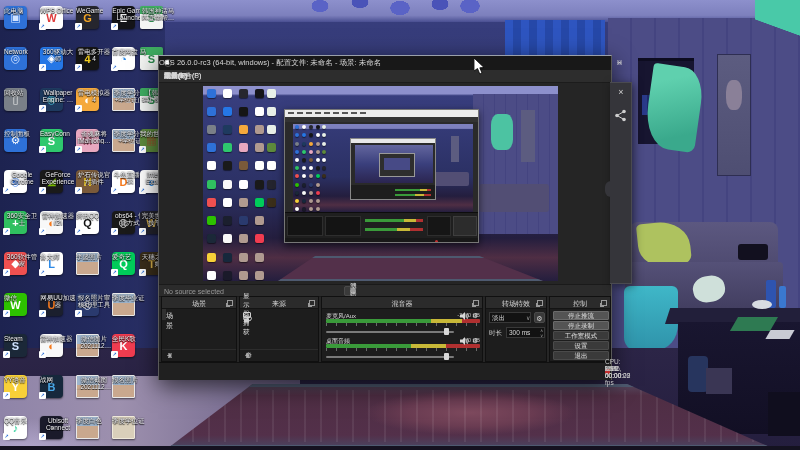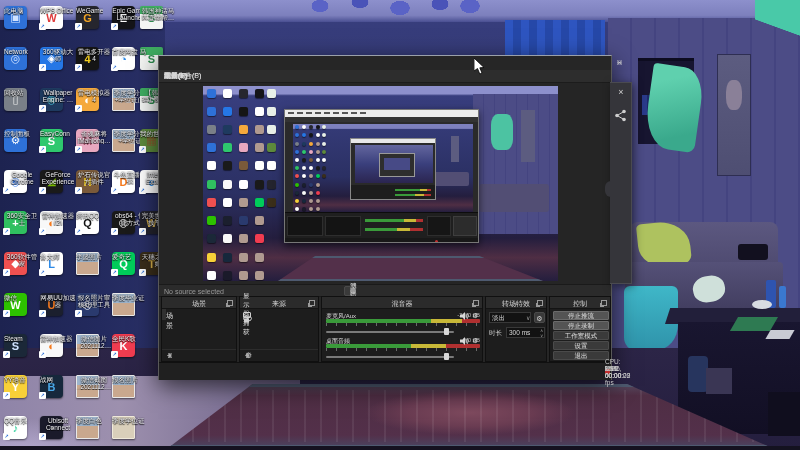--- a/index.html
+++ b/index.html
@@ -610,20 +610,24 @@
       </div>
       <div class="dicon kind-cert" style="left: 112px; top: 416px;">
         <div class="ibox">
           <span style="color: rgb(138, 122, 90); font-size: 11px;"></span>
         </div>
         <span class="ilabel">季度学位证</span>
       </div>
     </div>
 
   <div id="obs">
+    <div class="titlebar">
+      <span class="logo"></span>
+      <span class="ttext">OBS 26.0.0-rc3 (64-bit, windows) - 配置文件: 未命名 - 场景: 未命名</span>
+    </div>
     <div class="winbtns">
       <span class="winbtn">−</span>
       <span class="winbtn">□</span>
       <span class="winbtn">×</span>
     </div>
     <div class="menubar" id="menubar">
         <span class="menu-item">文件(F)</span>
         <span class="menu-item">编辑(E)</span>
         <span class="menu-item">查看(V)</span>
         <span class="menu-item">配置文件(P)</span>

